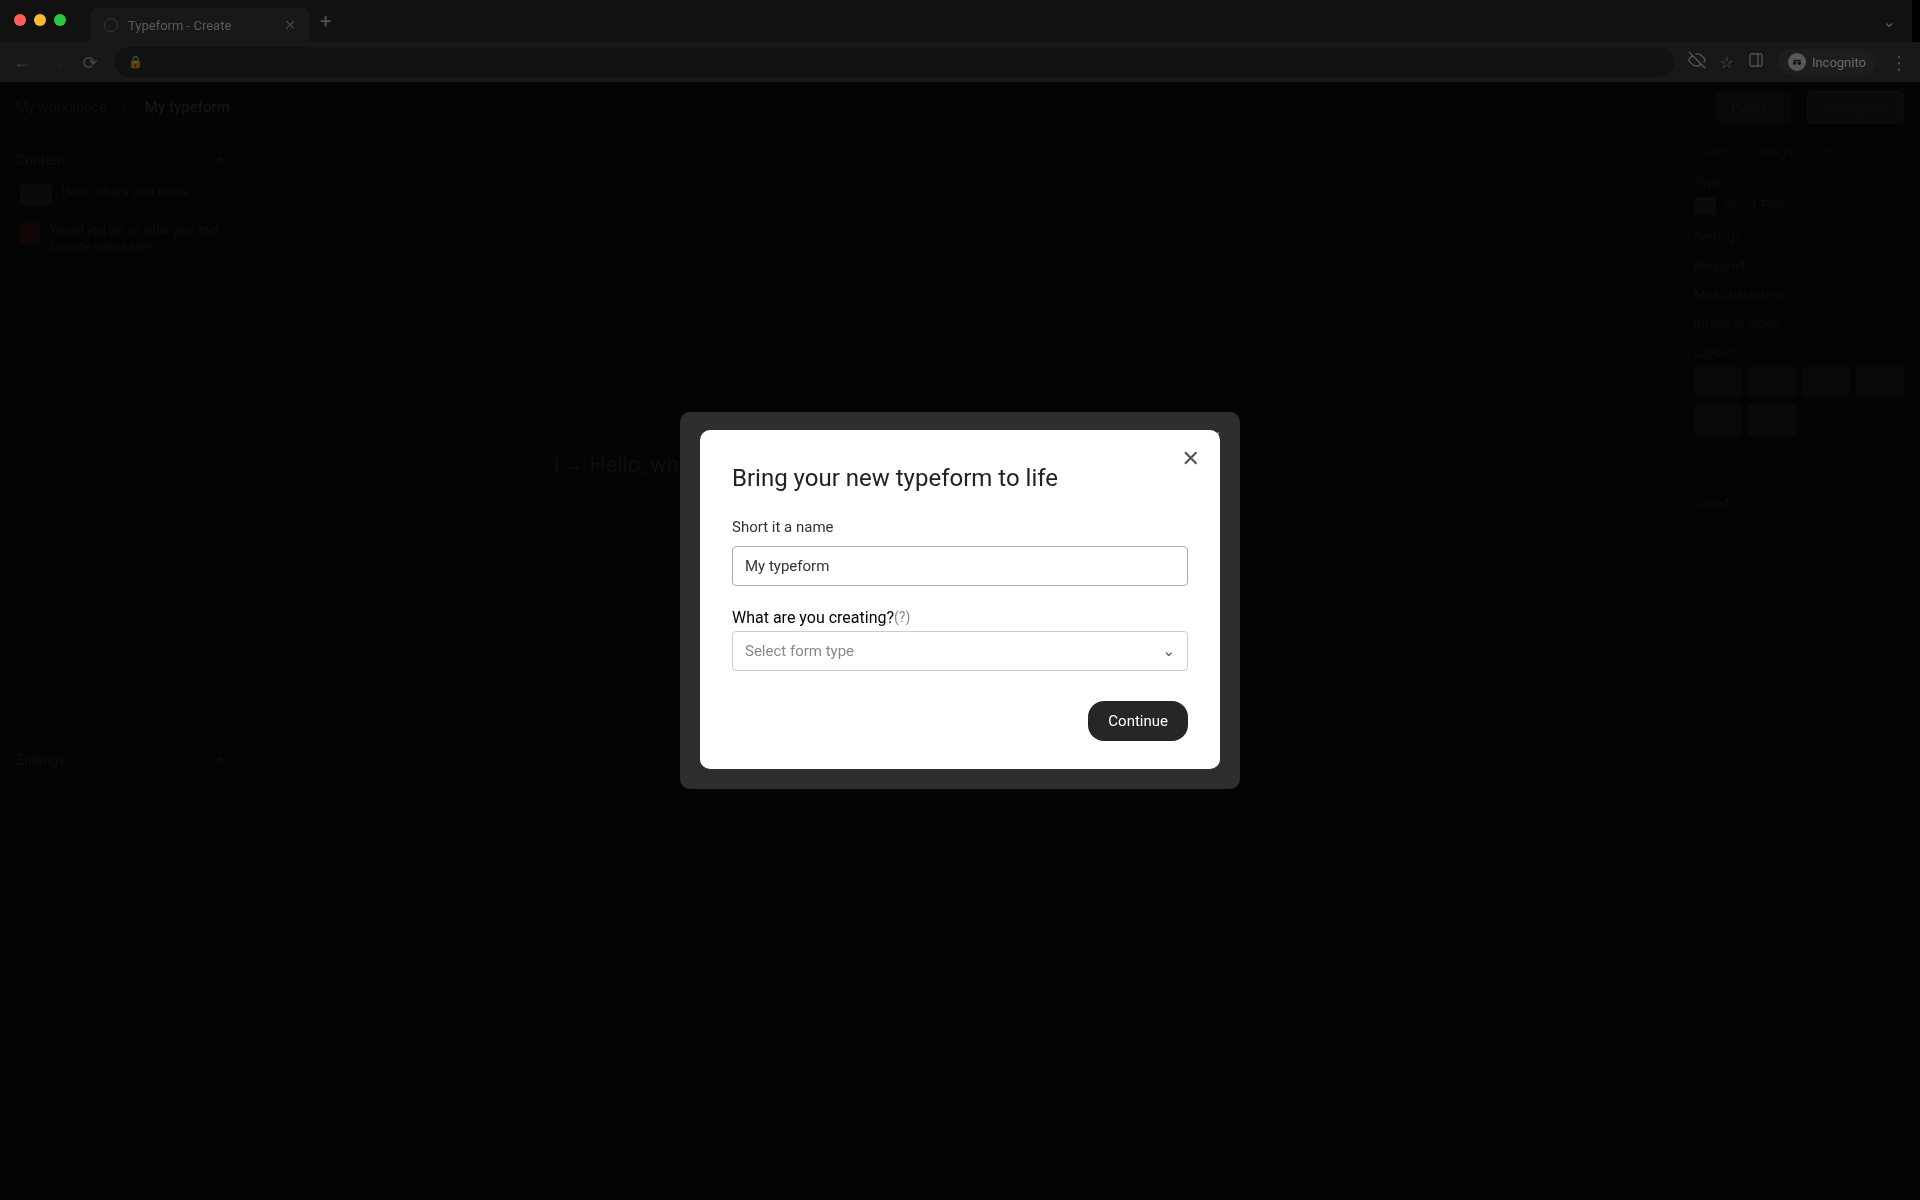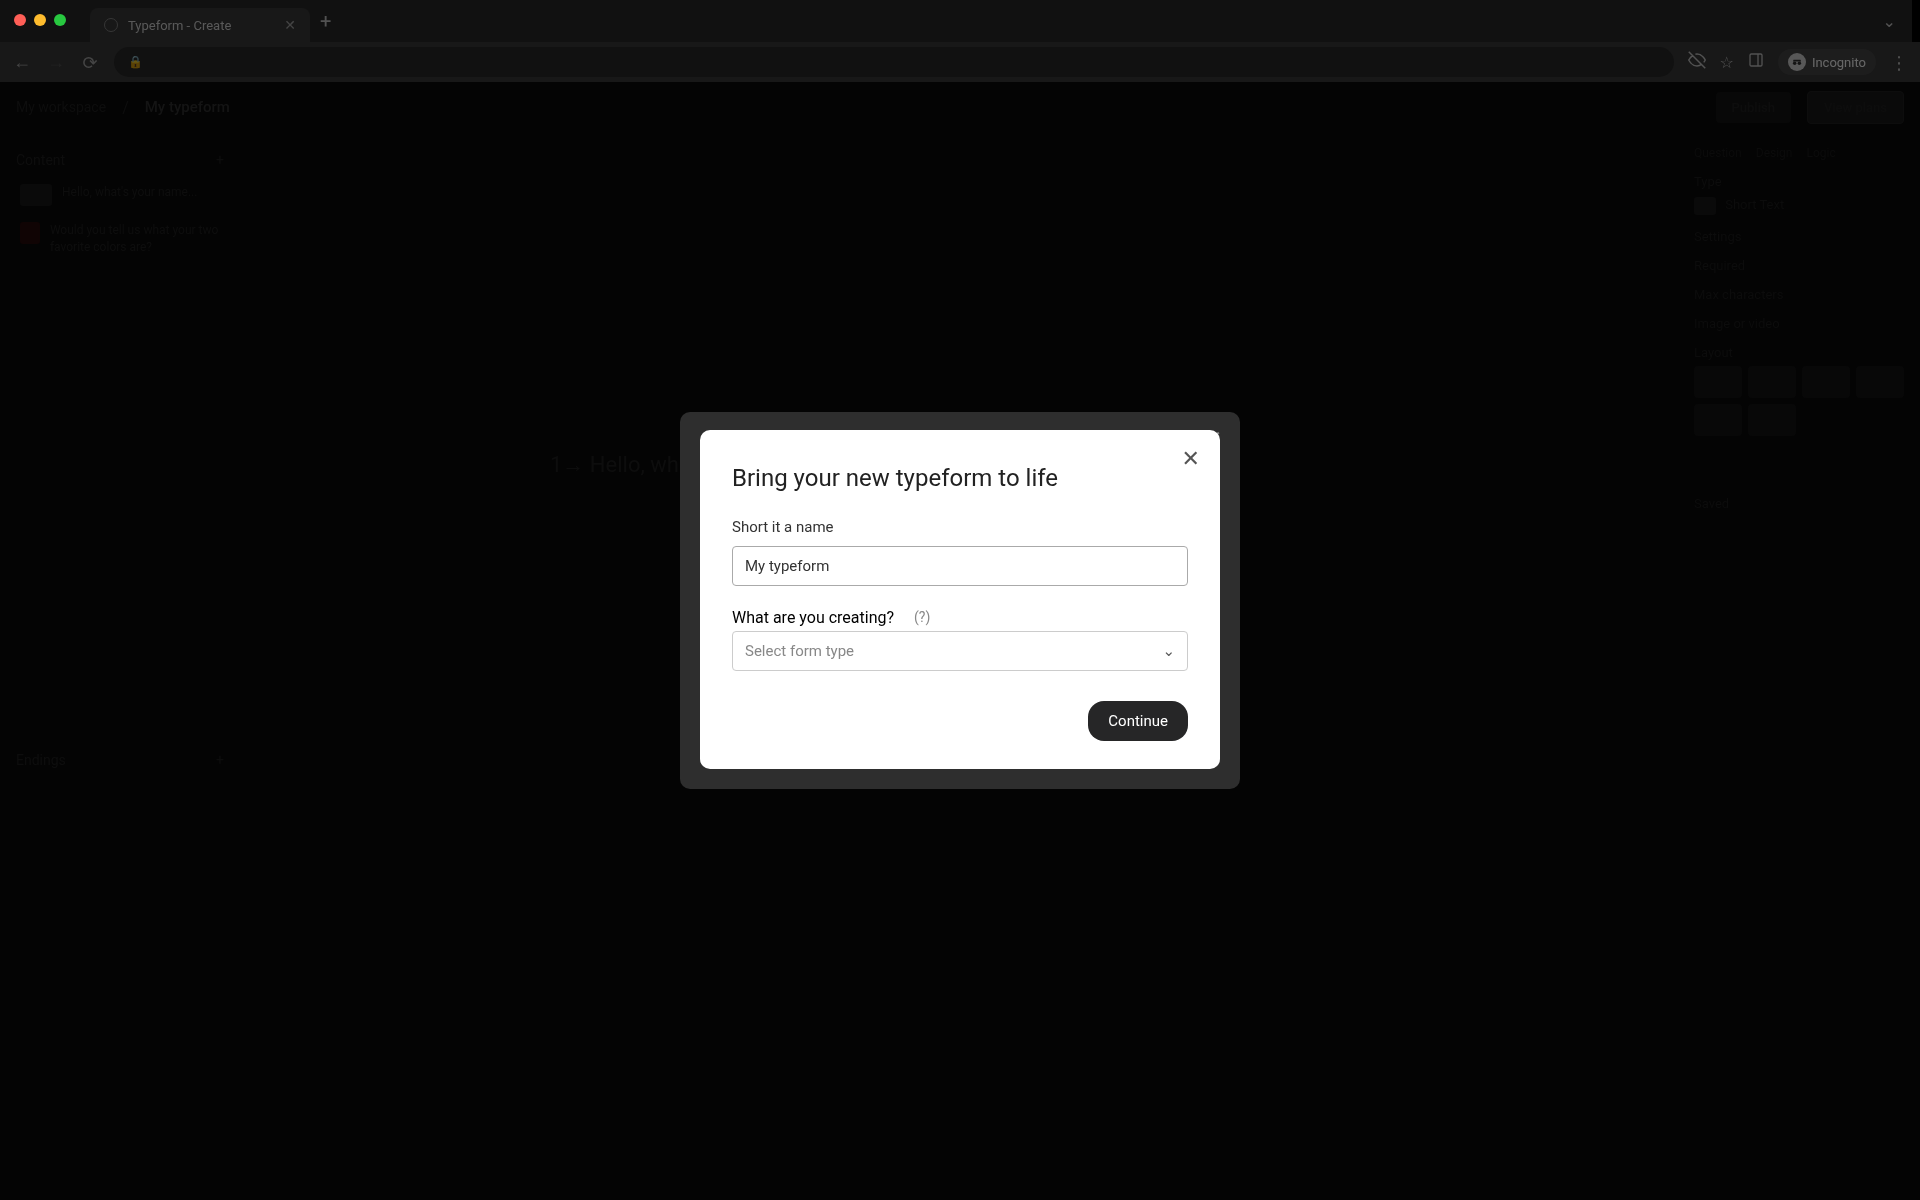--- a/index.html
+++ b/index.html
@@ -67,21 +67,21 @@
     
     .outer-modal { background: #2e2e2e; border-radius: 10px; padding: 18px 20px 20px; position: relative; width: 560px; }
     .outer-close { position: absolute; top: 14px; right: 18px; color: #888; font-size: 20px; cursor: pointer; }
 
     
     .modal { background: #fff; border-radius: 10px; padding: 30px 32px 28px; position: relative; }
     .modal-close { position: absolute; top: 18px; right: 20px; color: #555; font-size: 22px; cursor: pointer; line-height: 1; }
     .modal-title { font-size: 24px; font-weight: 400; color: #222; margin-bottom: 26px; margin-top: 4px; }
     .field-label { font-size: 15px; color: #333; margin-bottom: 10px; }
     .text-input { width: 100%; border: 1px solid #aaa; border-radius: 4px; padding: 10px 12px; font-size: 15px; color: #333; margin-bottom: 22px; }
-    .label-row { display: flex; align-items: center; gap: 20px; margin-bottom: 4px; }
+    .label-row { display: flex; align-items: center; gap: 0; margin-bottom: 4px; }
     .hint { color: #888; font-size: 14px; }
     .select { width: 100%; border: 1px solid #ccc; border-radius: 4px; padding: 10px 12px; font-size: 15px; color: #888; display: flex; justify-content: space-between; align-items: center; cursor: pointer; margin-bottom: 30px; background: #fff; }
     .select-chevron { color: #555; }
     .modal-footer { display: flex; justify-content: flex-end; }
     .continue-btn { background: #262627; color: #fff; border: none; padding: 11px 20px; border-radius: 16px; font-size: 15px; cursor: pointer; }
   </style>
 </head>
 <body>
 
 <div class="window-controls">

